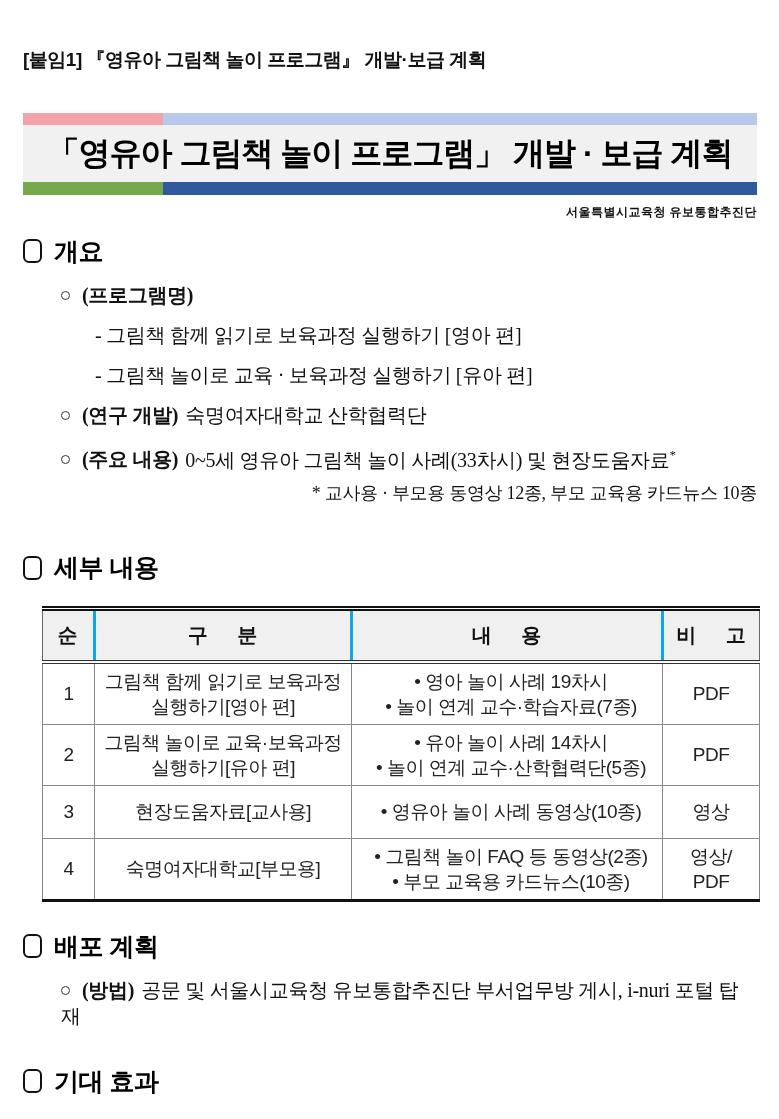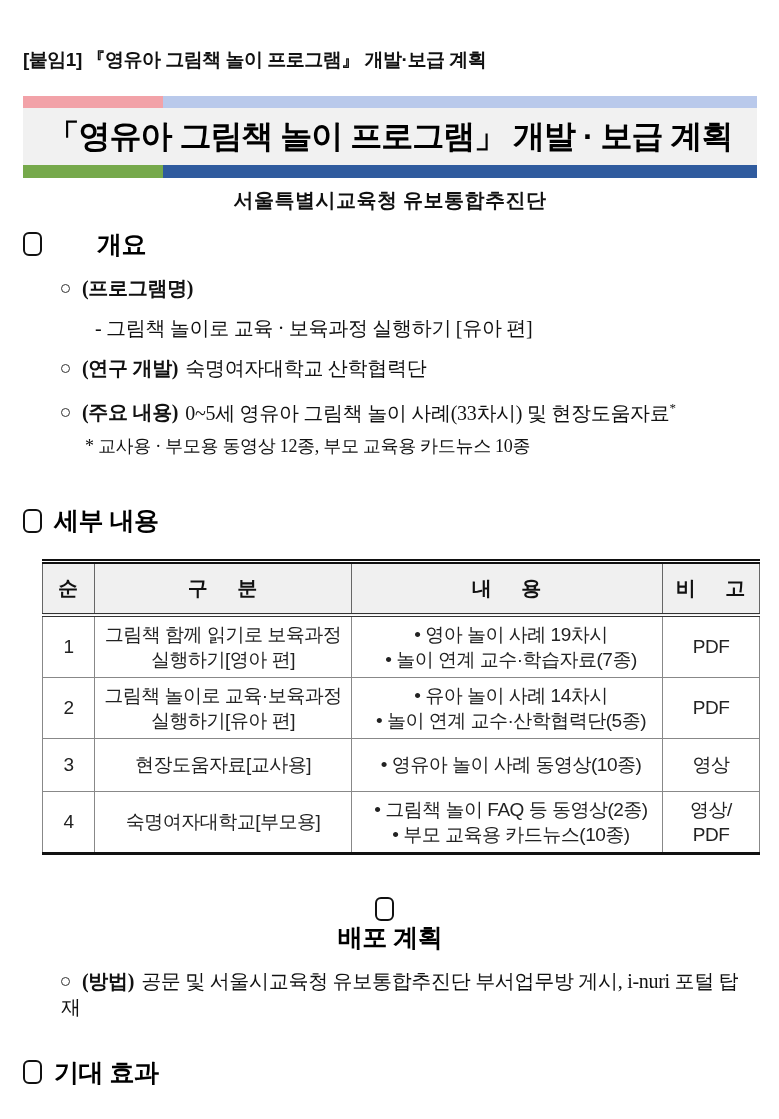--- a/index.html
+++ b/index.html
@@ -16,21 +16,21 @@
 
   
   .attach {
     font-family: "Liberation Sans", sans-serif;
     font-weight: bold;
     font-size: 19px;
     letter-spacing: -0.5px;
   }
 
   
-  .banner { margin-top: 23px; }
+  .banner { margin-top: 40px; }
   .bar { display: flex; width: 100%; }
   .bar-top { height: 12px; }
   .bar-bottom { height: 13px; }
   .seg-pink   { width: 140px; background: #F2A2A8; }
   .seg-lblue  { flex: 1; background: #B9C9EB; }
   .seg-green  { width: 140px; background: #76A94B; }
   .seg-dblue  { flex: 1; background: #2F5B9E; }
   .banner-title {
     background: #F1F1F1;
     text-align: center;
@@ -39,23 +39,23 @@
     font-size: 32px;
     line-height: 1.15;
     letter-spacing: -1px;
     padding: 10px 4px;
     color: #000;
   }
 
   
   .org {
     margin-top: 9px;
-    text-align: center;
-    font-weight: bold;
-    font-size: 20px;
+    text-align: right;
+    font-weight: bold;
+    font-size: 12px;
     letter-spacing: 0.5px;
   }
 
   
   .sec-head {
     display: flex;
     align-items: center;
     font-family: "Liberation Sans", sans-serif;
     font-weight: bold;
     font-size: 25px;
@@ -64,23 +64,23 @@
   }
   .sqm {
     display: inline-block;
     width: 19px;
     height: 24px;
     border: 2.5px solid #111;
     border-radius: 6px;
     margin-right: 12px;
     flex: 0 0 auto;
   }
-  .mt-sec1 { margin-top: 14px; gap: 43px; }
+  .mt-sec1 { margin-top: 14px; }
   .mt-sec2 { margin-top: 46px; }
-  .mt-sec3 { margin-top: 42px; flex-direction: column; }
+  .mt-sec3 { margin-top: 28px; }
   .mt-sec4 { margin-top: 36px; }
 
   
   .o-item {
     margin: 14px 0 0 38px;
     font-size: 20px;
     line-height: 26px;
     letter-spacing: -0.3px;
   }
   .circ {
@@ -99,20 +99,21 @@
     margin: 14px 0 0 72px;
     font-size: 20px;
     line-height: 26px;
     letter-spacing: -0.3px;
   }
   .footnote {
     margin: 9px 0 0 62px;
     font-size: 18px;
     line-height: 24px;
     letter-spacing: -0.3px;
+    text-align: right;
   }
 
   
   table.detail {
     margin: 22px 0 0 19px;
     width: 717px;
     border-collapse: collapse;
     table-layout: fixed;
     font-family: "Liberation Sans", sans-serif;
     border-top: 5px double #111;
@@ -121,21 +122,21 @@
   table.detail col.c-no   { width: 52px; }
   table.detail col.c-cat  { width: 257px; }
   table.detail col.c-con  { width: 311px; }
   table.detail col.c-rem  { width: 97px; }
   table.detail th {
     background: #F0F0F0;
     font-size: 20px;
     font-weight: bold;
     height: 46px;
     border-bottom: 4px double #333;
-    border-left: 1px solid #0ea5e9;
+    border-left: 3px solid #0ea5e9;
     border-right: 1px solid #666;
     word-spacing: 1.1em;
     letter-spacing: 1px;
   }
   table.detail th:first-child { border-left: 1px solid #666; }
   table.detail td {
     border: 1px solid #888;
     font-size: 19px;
     letter-spacing: -0.5px;
     text-align: center;
@@ -174,20 +175,21 @@
     <div class="org">서울특별시교육청 유보통합추진단</div>
 
     <div class="sec-head mt-sec1">
       <span class="sqm"></span>
       <span>개요</span>
     </div>
 
     <div class="o-item">
       <span class="circ"></span><span class="b">(프로그램명)</span>
     </div>
+    <div class="dash-item">- 그림책 함께 읽기로 보육과정 실행하기 [영아 편]</div>
     <div class="dash-item">- 그림책 놀이로 교육 · 보육과정 실행하기 [유아 편]</div>
 
     <div class="o-item">
       <span class="circ"></span><span class="b">(연구 개발)</span><span>숙명여자대학교 산학협력단</span>
     </div>
 
     <div class="o-item">
       <span class="circ"></span><span class="b">(주요 내용)</span><span>0~5세 영유아 그림책 놀이 사례(33차시) 및 현장도움자료</span><sup>*</sup>
     </div>
     <div class="footnote">* 교사용 · 부모용 동영상 12종, 부모 교육용 카드뉴스 10종</div>

